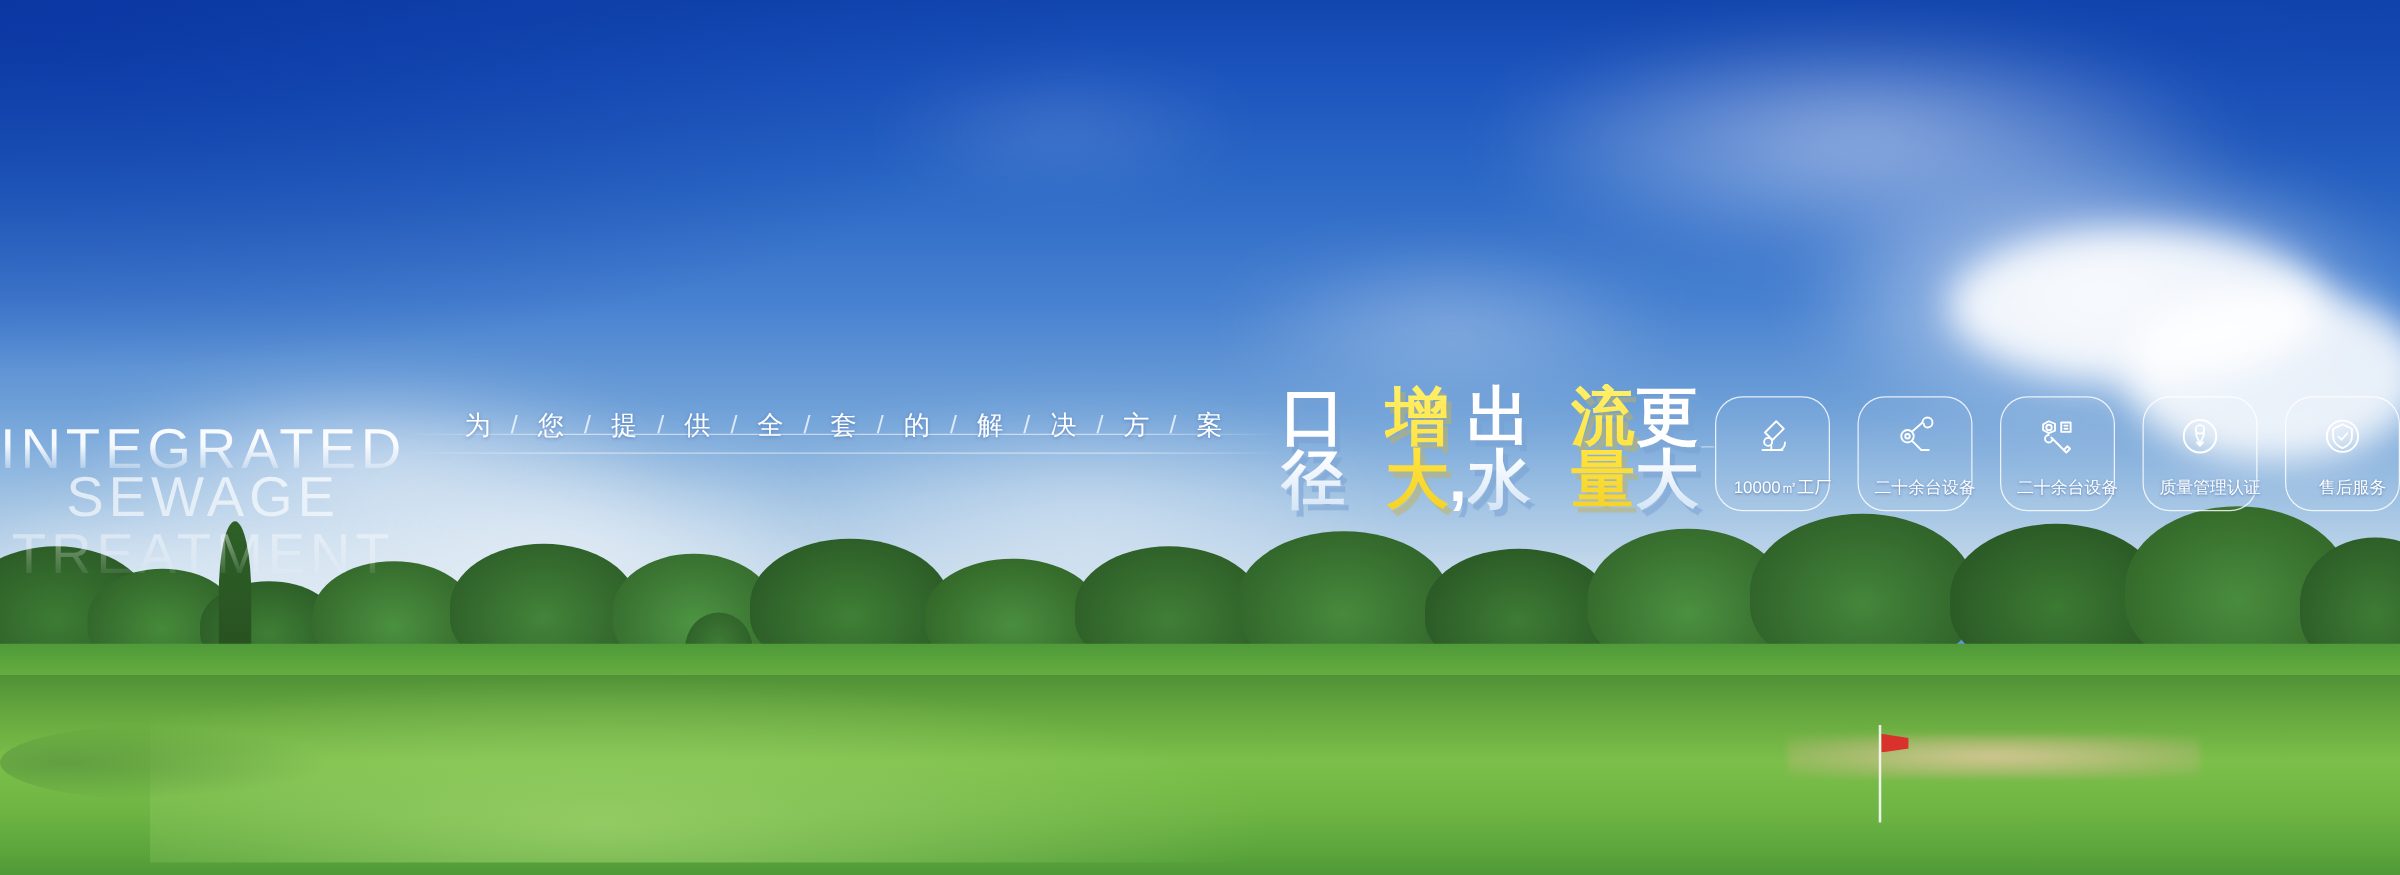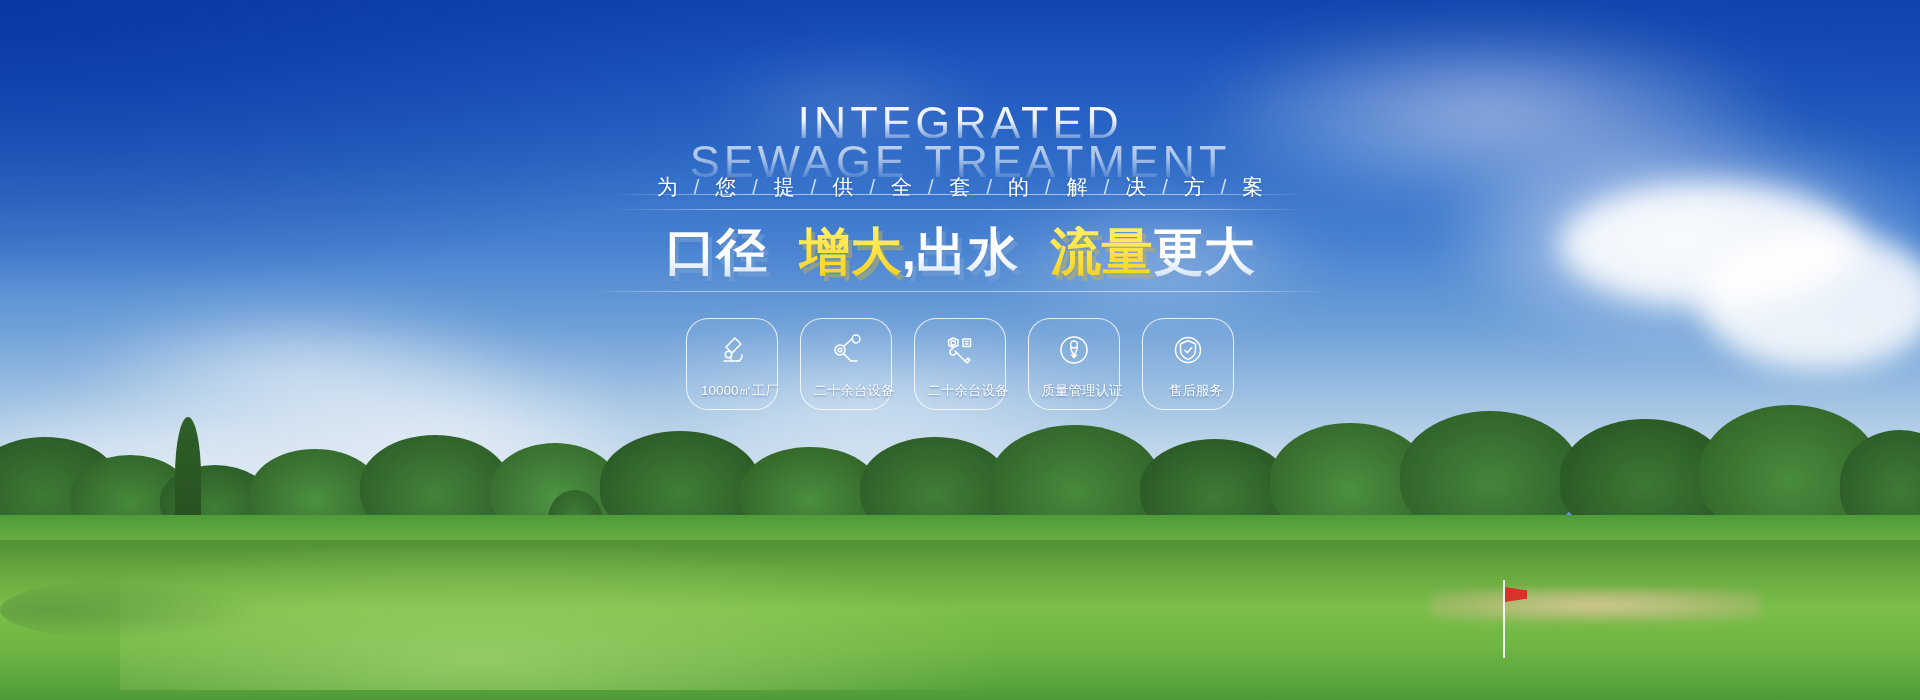--- a/index.html
+++ b/index.html
@@ -93,21 +93,21 @@
   
   .flagpole { position:absolute; left:1503px; bottom:42px; width:2px; height:78px; background:rgba(250,250,250,.9); }
   .flag {
     position:absolute; left:1505px; bottom:98px; width:22px; height:15px;
     background:#d9322c; clip-path:polygon(0 0, 100% 22%, 100% 78%, 0 100%);
   }
 
   
   .content {
     position:absolute; left:0; top:0; width:1920px; height:700px;
-    display:flex; flex-direction:column; align-items:center;
+    display:flex; flex-direction:row; align-items:center;
   }
 
   
   .eng-wrap { margin-top:100px; text-align:center; line-height:1; user-select:none; }
   .eng1, .eng2 {
     font-family:"Liberation Sans", sans-serif;
     font-weight:300;
     color:#ffffff;
     letter-spacing:.085em;
     -webkit-background-clip:text; background-clip:text;

